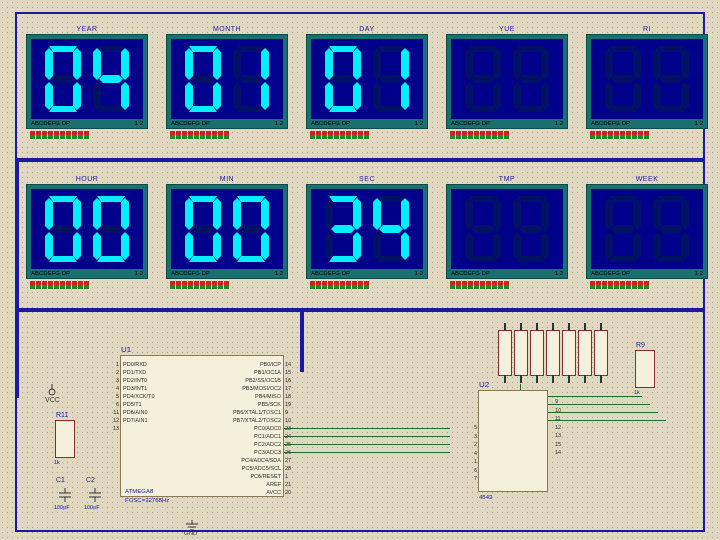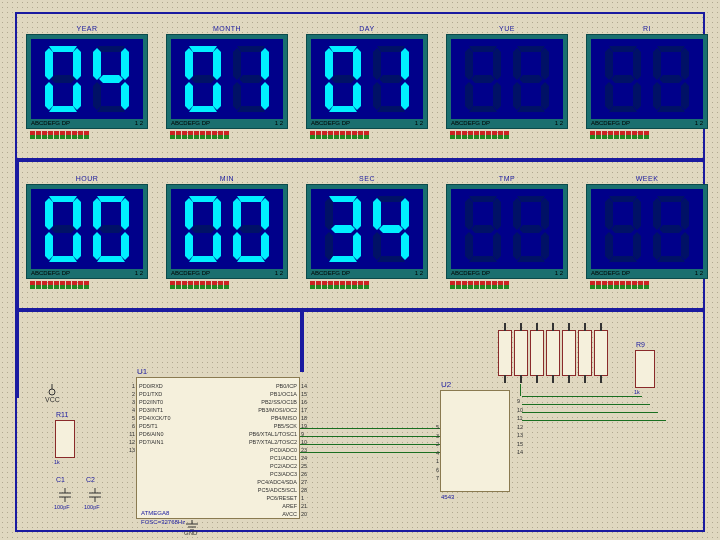--- a/index.html
+++ b/index.html
@@ -83,22 +83,22 @@
   }
   .seg { fill: #001166; }
   .seg.on { fill: #00f0ff; }
 
   .chip {
     position: absolute;
     background: #f5f0dc;
     border: 1px solid #8a7a50;
   }
   .u1 {
-    left: 136px; top: 355px;
-    width: 162px; height: 140px; margin-top: 22px;
+    left: 120px; top: 355px;
+    width: 162px; height: 140px;
   }
   .u1-name {
     position: absolute; top: -11px; left: 0; font-size: 8px; color: #1a1aa0;
   }
   .u1-part {
     position: absolute; bottom: 2px; left: 4px; font-size: 6px; color: #1a1aa0;
   }
   .u1-part2 {
     position: absolute; bottom: -7px; left: 4px; font-size: 6px; color: #1a1aa0;
   }
@@ -118,21 +118,21 @@
     display: flex; flex-direction: column; font-size: 5.5px; line-height: 8px;
     text-align: right; width: 10px; color:#333;
   }
   .pin-num-r {
     position: absolute; right: -12px; top: 4px;
     display: flex; flex-direction: column; font-size: 5.5px; line-height: 8px;
     width: 10px; color:#333;
   }
 
   .u2 {
-    left: 440px; top: 390px;
+    left: 478px; top: 390px;
     width: 68px; height: 100px;
   }
   .u2-name { position: absolute; top: -11px; left: 0; font-size: 8px; color:#1a1aa0; }
   .u2-part { position: absolute; bottom: -9px; left: 0; font-size: 6px; color:#1a1aa0; }
   .u2-pins {
     position: absolute; right: -14px; top: 6px;
     display:flex; flex-direction:column; font-size:5.5px; line-height:8.5px; color:#333;
   }
   .u2-pins-l {
     position: absolute; left: -14px; top: 32px;

